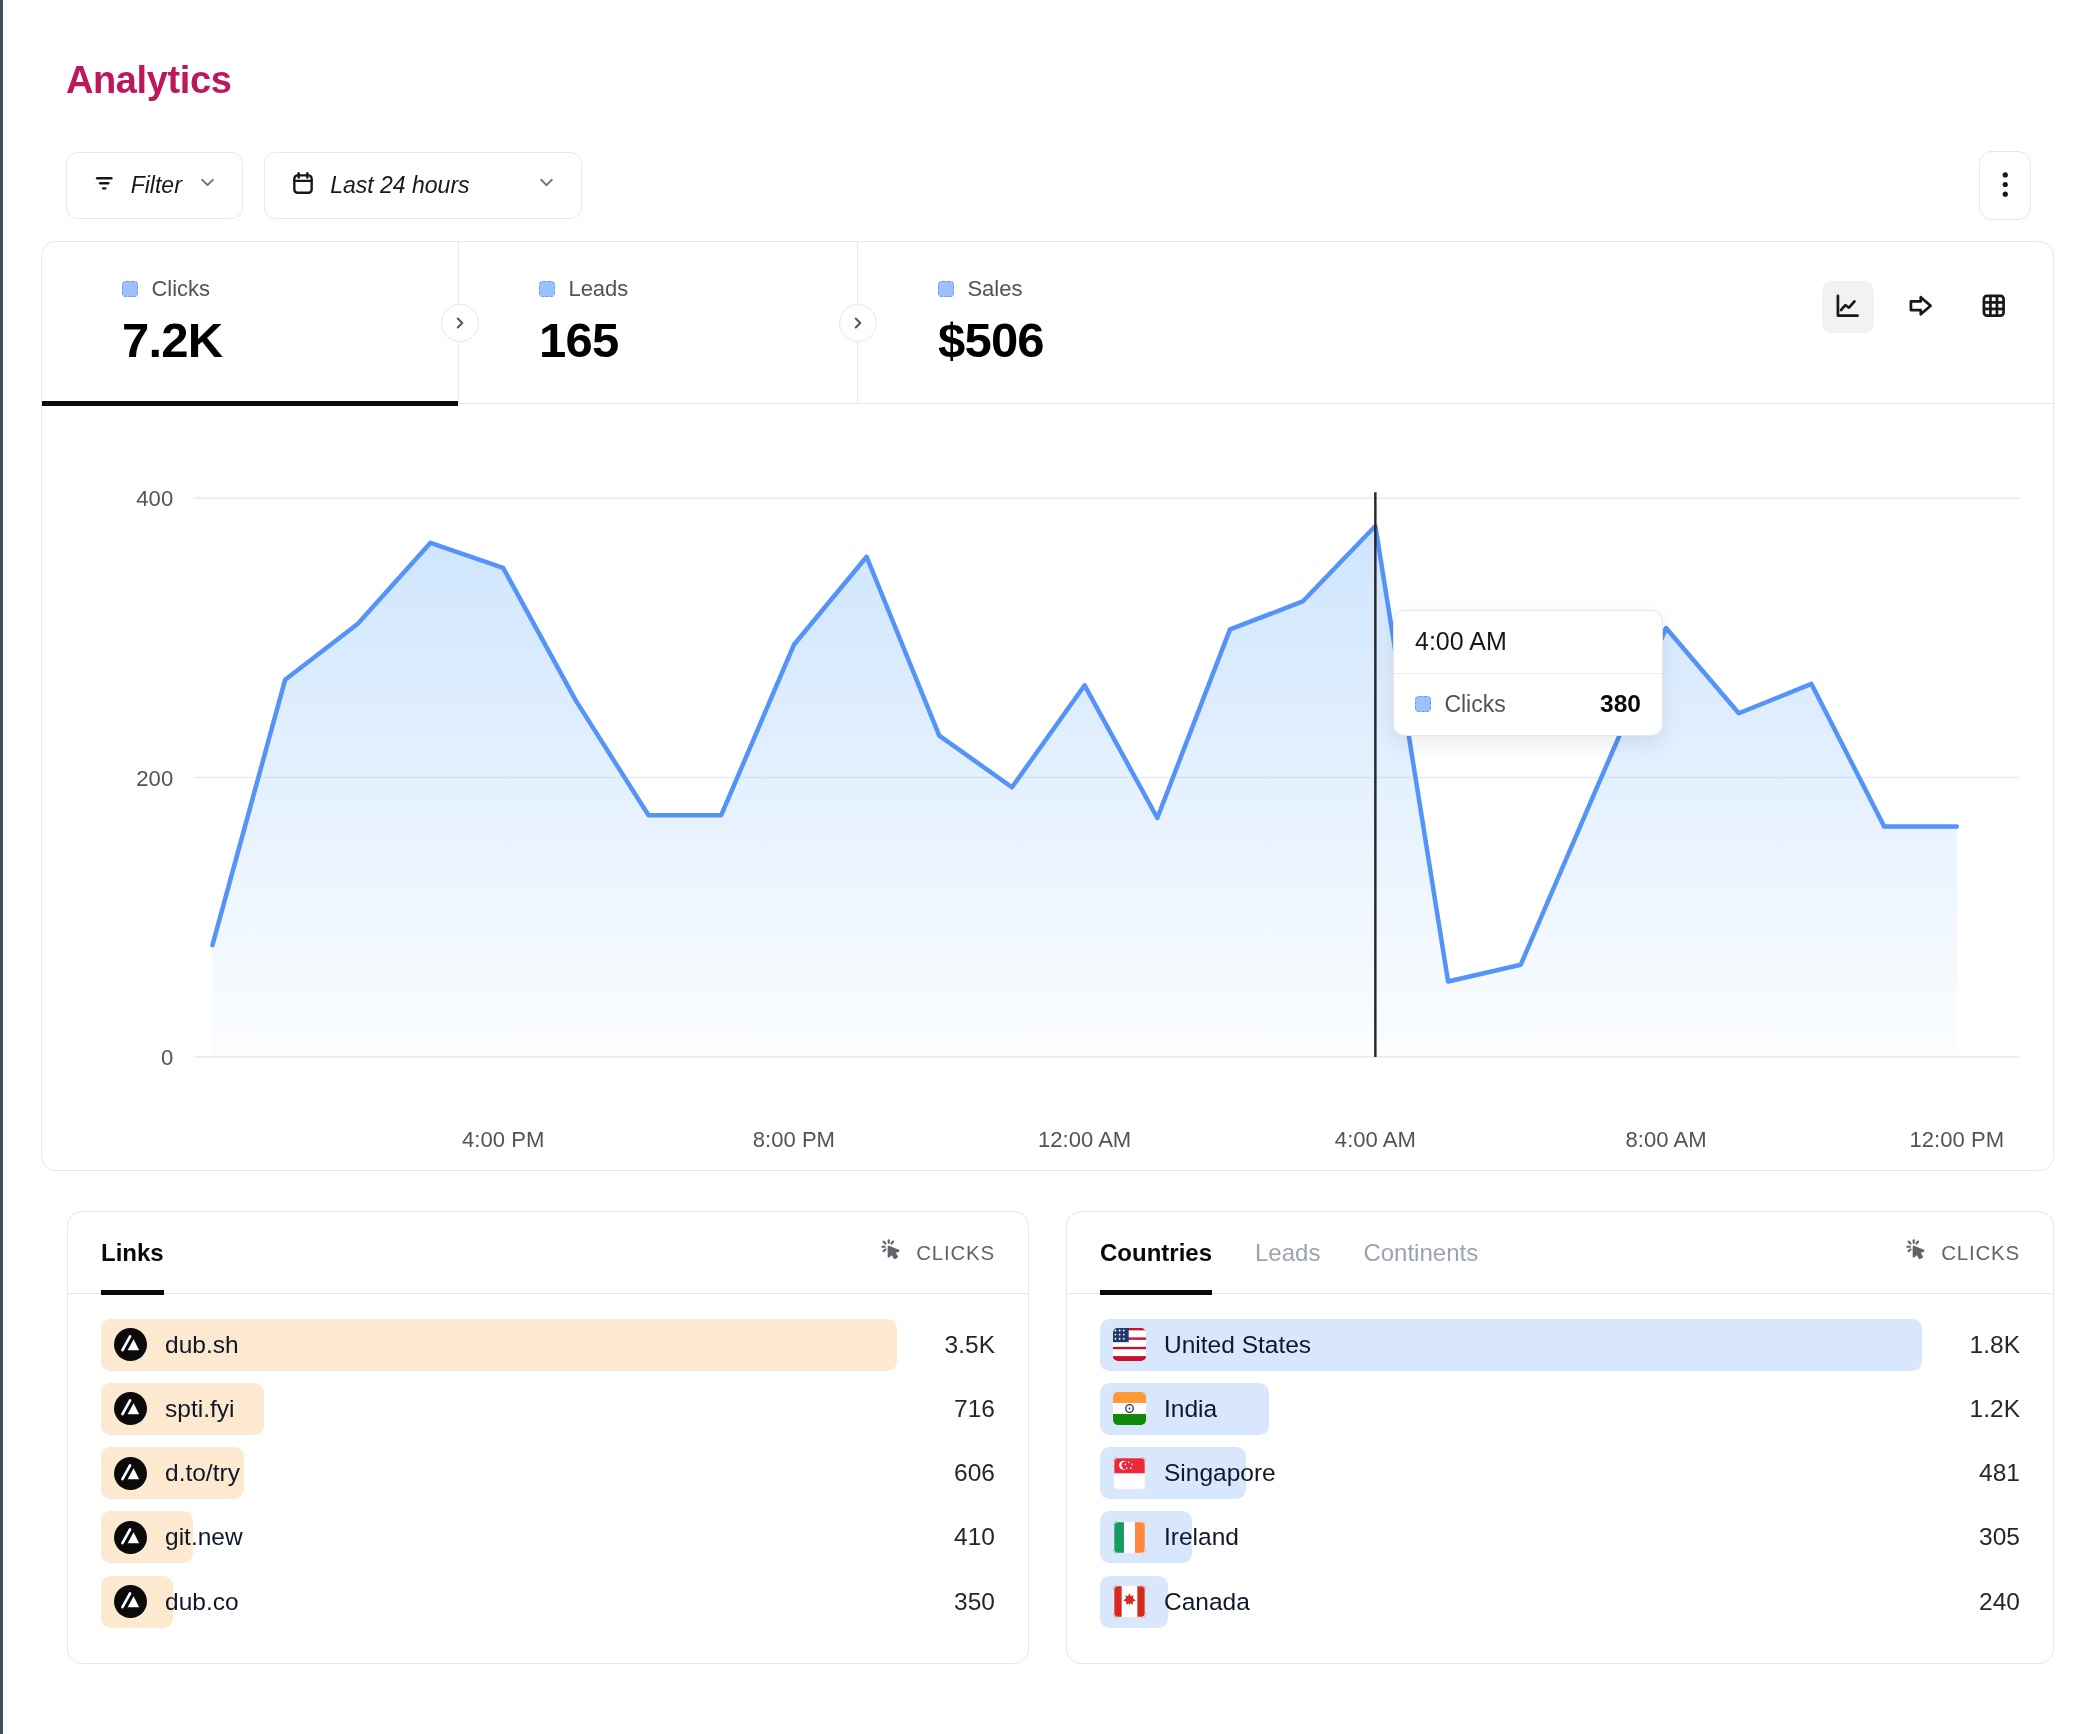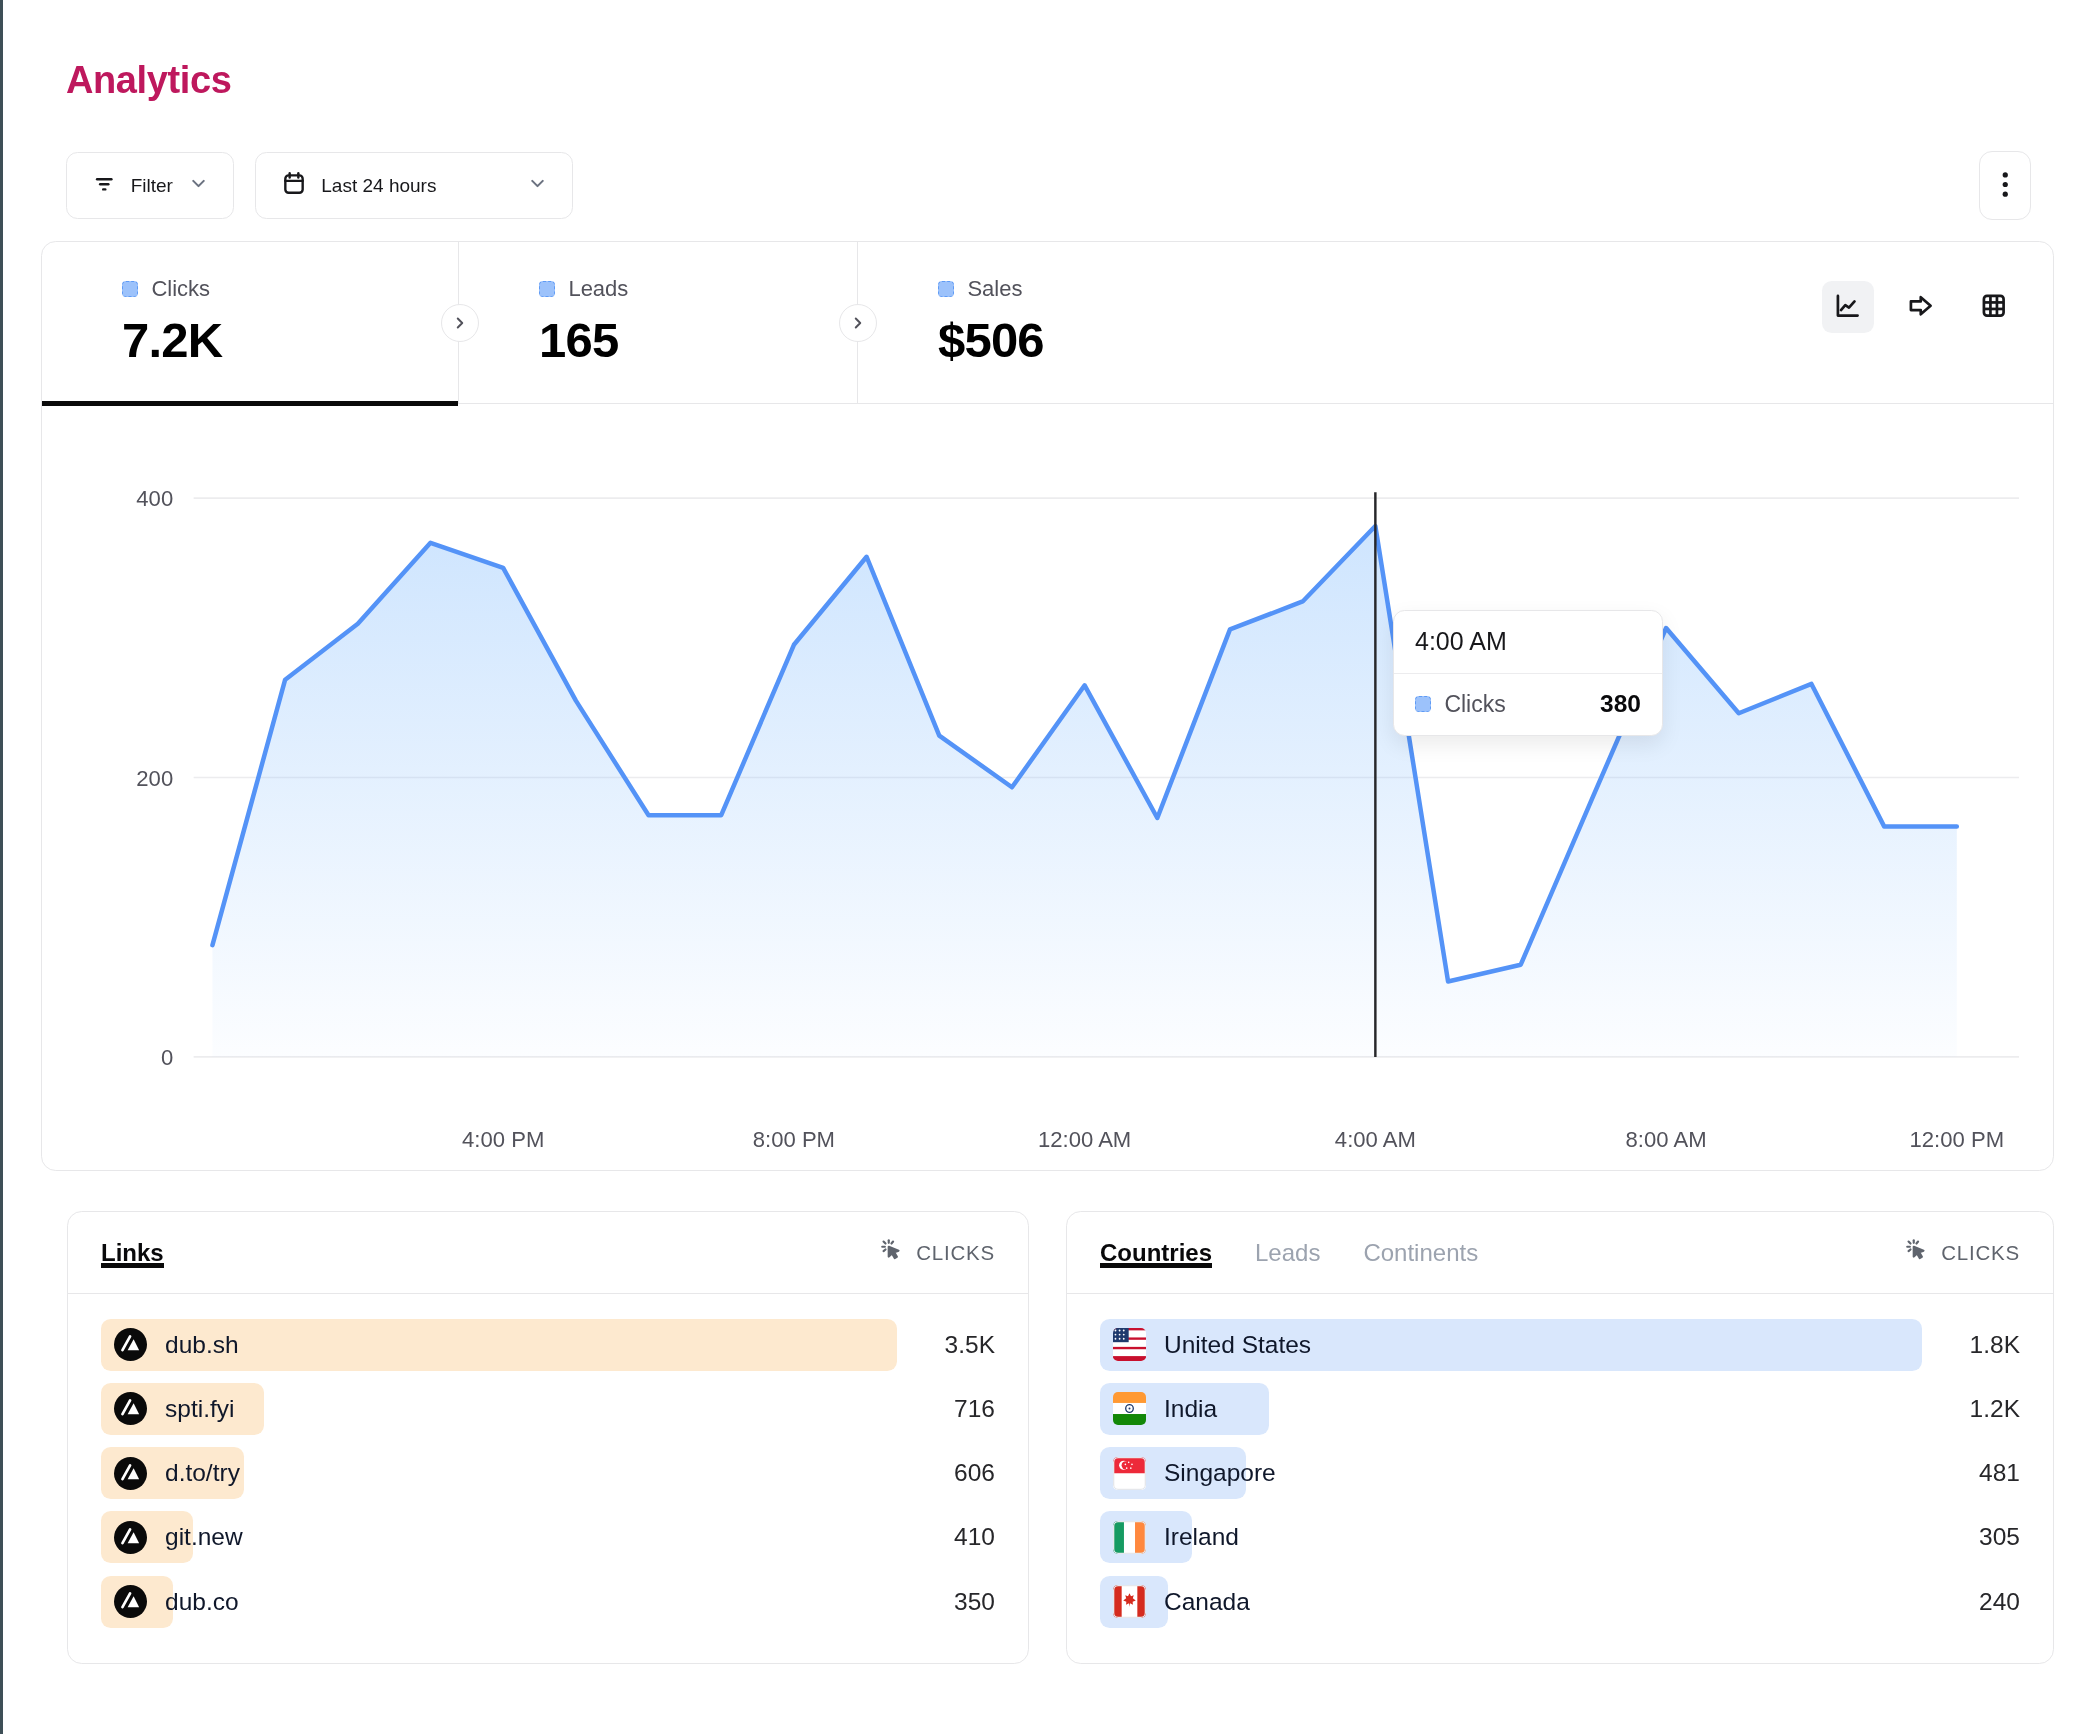--- a/index.html
+++ b/index.html
@@ -7,21 +7,21 @@
   body {
     width:2096px; height:1735px; position:relative; overflow:hidden;
     font-family:"Liberation Sans","DejaVu Sans",sans-serif; color:#18181b;
   }
   .page-edge { position:absolute; left:0; top:0; width:3.3px; height:1735px; background:#3e4f57; }
 
   .page-title { position:absolute; left:66px; top:59px; font-size:38px; font-weight:700; color:#be185d; letter-spacing:-0.4px; }
 
   .controls { position:absolute; left:66px; top:152px; height:67px; display:flex; gap:21px; }
   .btn { height:67px; background:#fff; border:1.6px solid #e7e7e9; border-radius:11.5px;
-         display:flex; align-items:center; gap:14.7px; padding:0 24.5px; font-size:19px; color:#18181b; cursor:pointer; }
+         display:flex; align-items:center; gap:14.7px; padding:0 24.5px; font-size:23px; color:#18181b; cursor:pointer;font-style:italic; }
   .btn svg { flex:0 0 auto; }
   .btn.date-btn { width:318px; }
   .btn .spacer { margin-left:auto; }
   .kebab-btn { position:absolute; left:1979px; top:151px; width:52px; height:69px; background:#fff;
                border:1.6px solid #e7e7e9; border-radius:13px; display:flex; align-items:center; justify-content:center; cursor:pointer; }
 
   .chart-card { position:absolute; left:41px; top:241px; width:2013px; height:930px;
                 background:#fff; border:1.6px solid #e7e7e9; border-radius:14.7px; }
 
   .stats-row { position:relative; height:162px; border-bottom:1.6px solid #e7e7e9; display:flex; }
@@ -45,21 +45,21 @@
   .tooltip { position:absolute; width:270px; background:#fff; border:1.6px solid #e7e7e9; border-radius:11.5px;
              box-shadow:0 8.2px 21px rgba(0,0,0,0.08); z-index:5; }
   .tooltip .tt-head { padding:16.4px 21px; font-size:25px; color:#18181b; border-bottom:1.6px solid #ececee; }
   .tooltip .tt-row { padding:16.4px 21px; display:flex; align-items:center; gap:13px; font-size:23px; color:#52525b; }
   .tooltip .tt-value { margin-left:auto; font-weight:700; color:#09090b; font-size:24.5px; }
 
   .panel { position:absolute; top:1211px; background:#fff; border:1.6px solid #e7e7e9; border-radius:14.7px; }
   .panel.links-panel { left:67px; width:962px; height:453px; }
   .panel.geo-panel { left:1066px; width:988px; height:453px; }
   .panel-header { height:82px; padding:0 33px; border-bottom:1.6px solid #e7e7e9; display:flex; align-items:center; }
-  .tabs { display:flex; gap:43px; height:100%;align-items:center; }
+  .tabs { display:flex; gap:43px; height:100%; }
   .tab { position:relative; display:flex; align-items:center; font-size:24px; font-weight:500; color:#9ca3af; cursor:pointer; }
   .tab.active { color:#09090b; font-weight:600; }
   .tab.active::after { content:""; position:absolute; left:0; right:0; bottom:-1.6px; height:4.9px; background:#0a0a0a; }
   .metric { margin-left:auto; display:flex; align-items:center; gap:11.5px; font-size:20.5px; letter-spacing:0.8px; color:#5f646d; font-weight:500; }
 
   .rows { padding:24.5px 33px 0 33px; }
   .row { position:relative; height:52px; margin-bottom:12.3px; }
   .bar-zone { position:absolute; left:0; top:0; bottom:0; right:98px; }
   .bar { position:absolute; left:0; top:0; bottom:0; border-radius:9.8px; }
   .row-content { position:absolute; left:13px; top:0; bottom:0; display:flex; align-items:center; gap:18px; z-index:2; }

